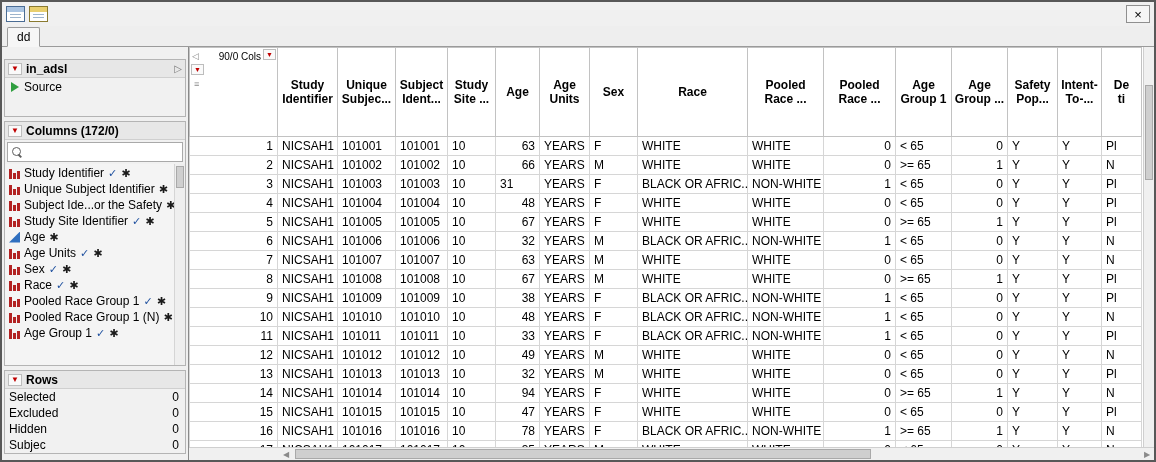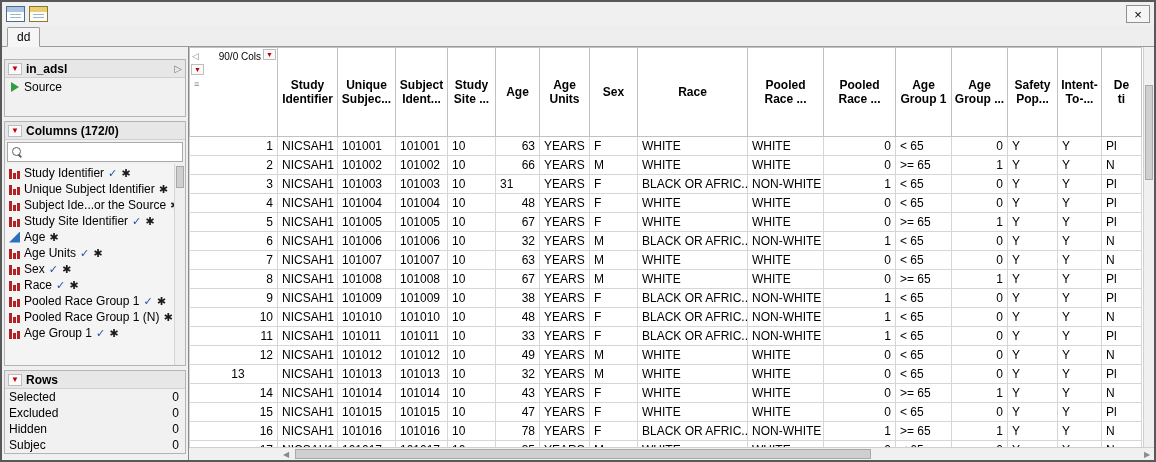--- a/index.html
+++ b/index.html
@@ -138,21 +138,21 @@
                 <span class="chk">✓</span>
                 <span class="ast">✱</span>
               </div>
               <div class="col-item">
                 <span class="ci nom"></span>
                 <span>Unique Subject Identifier</span>
                 <span class="ast">✱</span>
               </div>
               <div class="col-item">
                 <span class="ci nom"></span>
-                <span>Subject Ide...or the Source</span>
+                <span>Subject Ide...or the Safety</span>
                 <span class="ast">✱</span>
               </div>
               <div class="col-item">
                 <span class="ci nom"></span>
                 <span>Study Site Identifier</span>
                 <span class="chk">✓</span>
                 <span class="ast">✱</span>
               </div>
               <div class="col-item">
                 <span class="ci cont"></span>
@@ -481,21 +481,21 @@
                   <td style="text-align: left;">WHITE</td>
                   <td style="text-align: left;">WHITE</td>
                   <td style="text-align: right;">0</td>
                   <td style="text-align: left;">&lt; 65</td>
                   <td style="text-align: right;">0</td>
                   <td style="text-align: left;">Y</td>
                   <td style="text-align: left;">Y</td>
                   <td style="text-align: left;">N</td>
                 </tr>
                 <tr>
-                  <td class="rownum" style="text-align: center; padding-left: 13px;">13</td>
+                  <td class="rownum" style="text-align: right; padding-left: 13px;">13</td>
                   <td style="text-align: left;">NICSAH1</td>
                   <td style="text-align: left;">101013</td>
                   <td style="text-align: left;">101013</td>
                   <td style="text-align: left;">10</td>
                   <td style="text-align: right;">32</td>
                   <td style="text-align: left;">YEARS</td>
                   <td style="text-align: left;">M</td>
                   <td style="text-align: left;">WHITE</td>
                   <td style="text-align: left;">WHITE</td>
                   <td style="text-align: right;">0</td>
@@ -504,21 +504,21 @@
                   <td style="text-align: left;">Y</td>
                   <td style="text-align: left;">Y</td>
                   <td style="text-align: left;">Pl</td>
                 </tr>
                 <tr>
                   <td class="rownum" style="text-align: right;">14</td>
                   <td style="text-align: left;">NICSAH1</td>
                   <td style="text-align: left;">101014</td>
                   <td style="text-align: left;">101014</td>
                   <td style="text-align: left;">10</td>
-                  <td style="text-align: right;">43</td>
+                  <td style="text-align: right;">94</td>
                   <td style="text-align: left;">YEARS</td>
                   <td style="text-align: left;">F</td>
                   <td style="text-align: left;">WHITE</td>
                   <td style="text-align: left;">WHITE</td>
                   <td style="text-align: right;">0</td>
                   <td style="text-align: left;">&gt;= 65</td>
                   <td style="text-align: right;">1</td>
                   <td style="text-align: left;">Y</td>
                   <td style="text-align: left;">Y</td>
                   <td style="text-align: left;">N</td>

